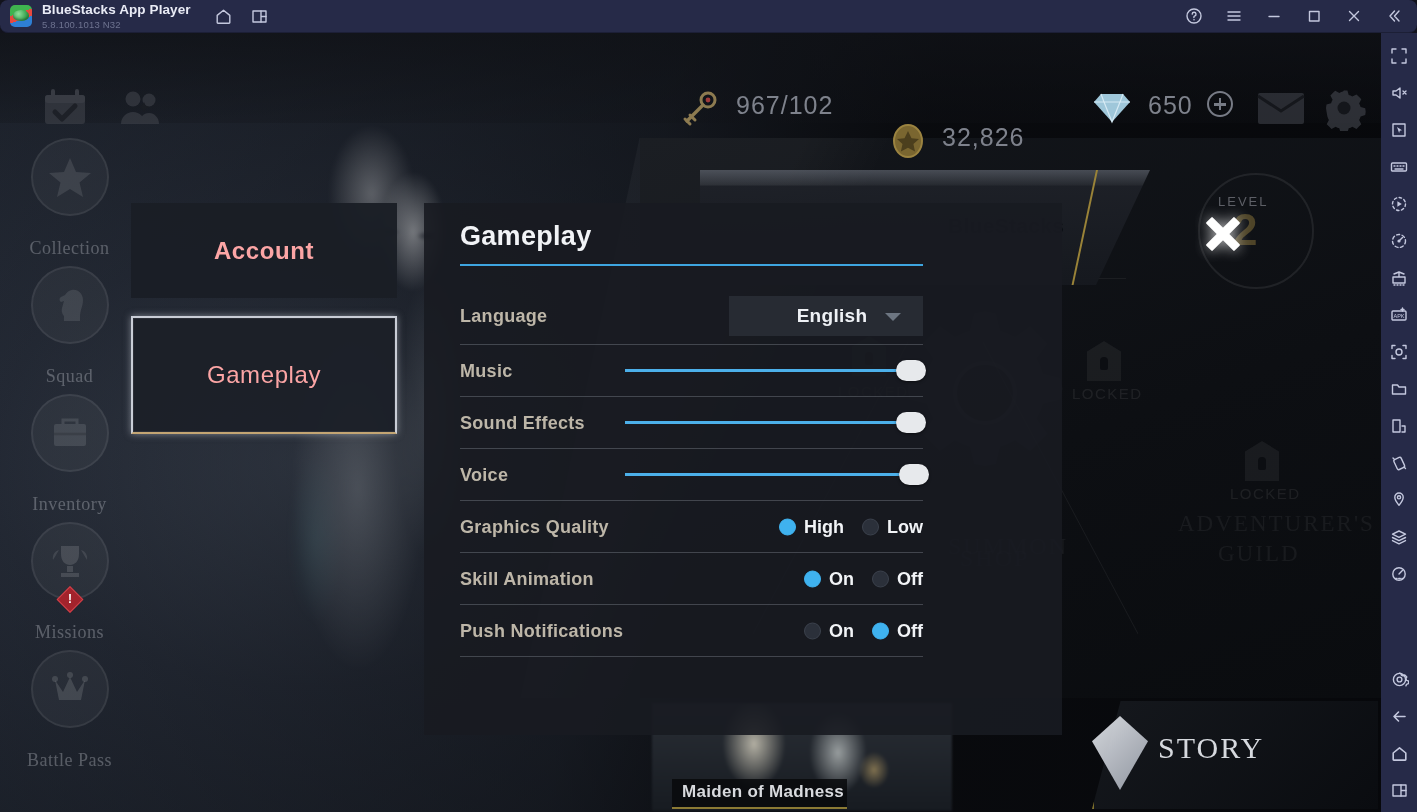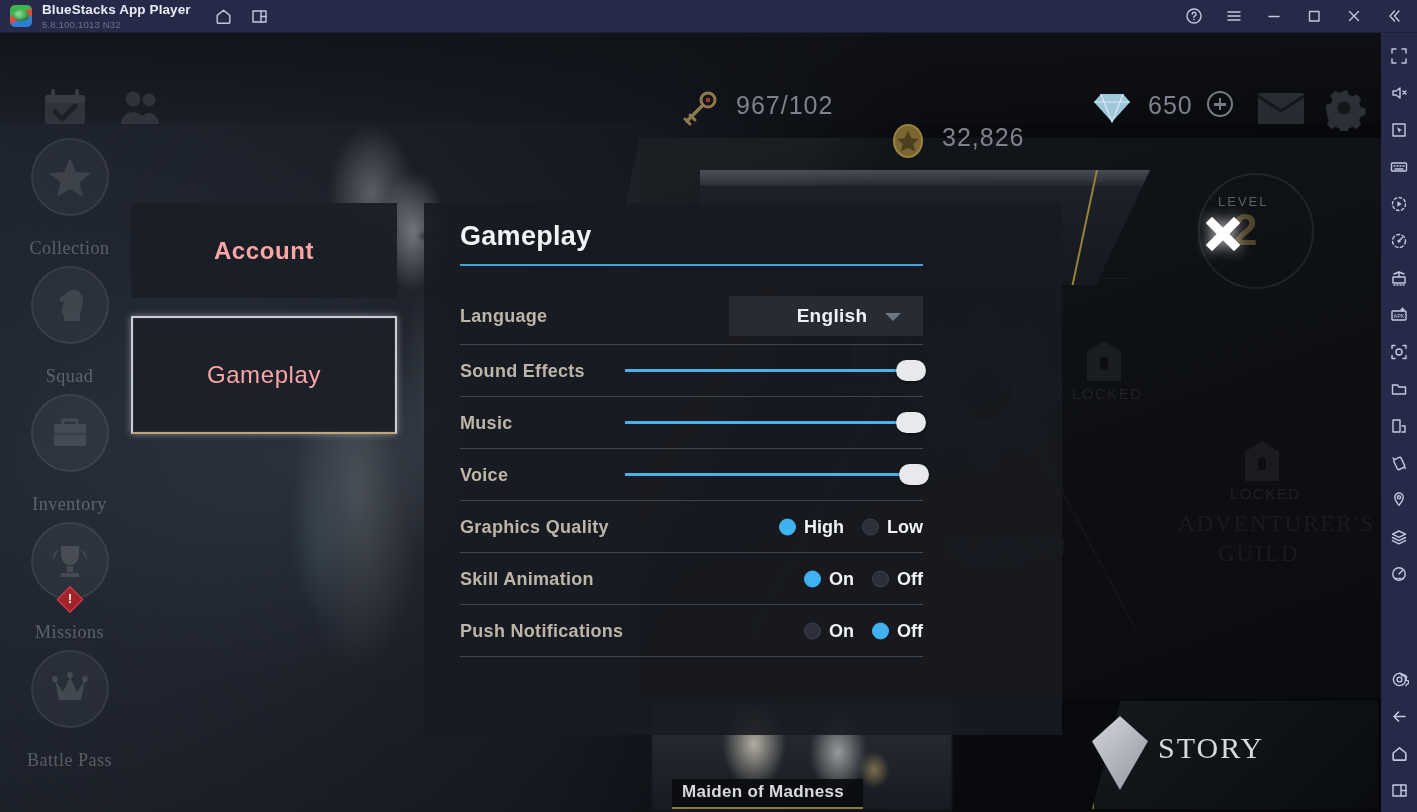--- a/index.html
+++ b/index.html
@@ -11,20 +11,21 @@
   }
   .app { position: relative; width: 1417px; height: 812px; }
 
   
   .titlebar {
     position: absolute; top: 0; left: 0; width: 1417px; height: 33px;
     background: #262a48;
     display: flex; align-items: center;
     border-bottom: 1px solid #1c1f36;
     z-index: 40;
+    border-radius: 8px;
   }
   .bs-logo {
     width: 22px; height: 22px; margin-left: 10px; margin-right: 10px;
     border-radius: 5px; position: relative; overflow: hidden;
     background: linear-gradient(160deg,#3fb34f 0%,#3fb34f 38%,#e8483f 38%,#e8483f 62%,#2e7fd4 62%);
     flex: none;
   }
   .bs-logo::after {
     content:""; position:absolute; left:3px; top:5px; width:16px; height:11px;
     border-radius: 50% 50% 45% 45%;
@@ -118,21 +119,21 @@
   .banner-img {
     position:absolute; left:0; top:10px; width:300px; height:108px;
     background:
       radial-gradient(ellipse 44px 62px at 34% 38%, rgba(232,226,206,.72), rgba(232,226,206,0) 72%),
       radial-gradient(ellipse 40px 58px at 62% 46%, rgba(222,228,226,.62), rgba(222,228,226,0) 72%),
       radial-gradient(ellipse 22px 26px at 74% 62%, rgba(205,175,110,.55), rgba(205,175,110,0) 70%),
       linear-gradient(180deg,#2a2f36,#171b21);
     filter: blur(1px);
   }
   .banner-title {
-    position:absolute; left:20px; top:86px; padding:3px 19px 5px 10px;
+    position:absolute; left:20px; top:86px; padding:3px 3px 5px 10px;
     background: rgba(8,9,12,.85); border-bottom:2px solid #8b7a34;
     color:#d8dade; font-size:17px; font-weight:bold; letter-spacing:.3px;
   }
   .story-chip {
     position:absolute; left:440px; top:8px; width:286px; height:108px;
     background: linear-gradient(135deg,#15181d,#0a0c10);
     clip-path: polygon(10% 0, 100% 0, 100% 100%, 0 100%);
     border-left:2px solid #7d6f2c;
   }
   .story-diamond {
@@ -503,30 +504,30 @@
 
         <div class="row tall">
           <div class="row-label">Language</div>
           <div class="dropdown">
             <span class="dd-val">English</span>
             <span class="dd-arrow"></span>
           </div>
         </div>
 
         <div class="row">
-          <div class="row-label">Sound Effects</div>
+          <div class="row-label">Music</div>
           <div class="slider">
             <div class="sl-track"></div>
             <div class="sl-fill" style="width:96%"></div>
             <div class="sl-thumb" style="left:96%"></div>
           </div>
         </div>
 
         <div class="row">
-          <div class="row-label">Music</div>
+          <div class="row-label">Sound Effects</div>
           <div class="slider">
             <div class="sl-track"></div>
             <div class="sl-fill" style="width:96%"></div>
             <div class="sl-thumb" style="left:96%"></div>
           </div>
         </div>
 
         <div class="row">
           <div class="row-label">Voice</div>
           <div class="slider">

